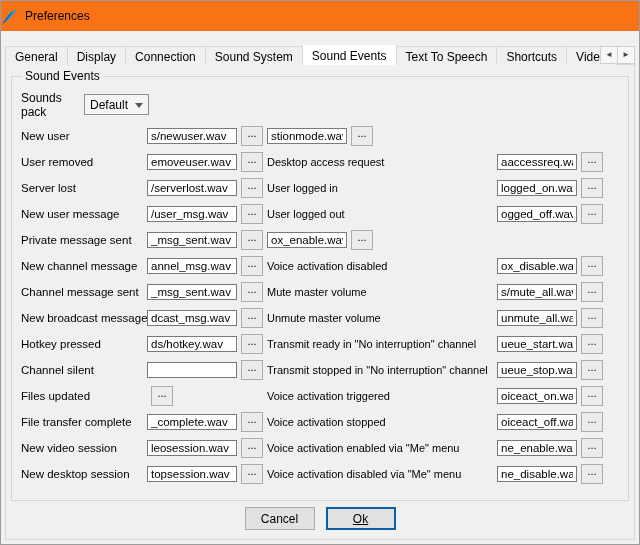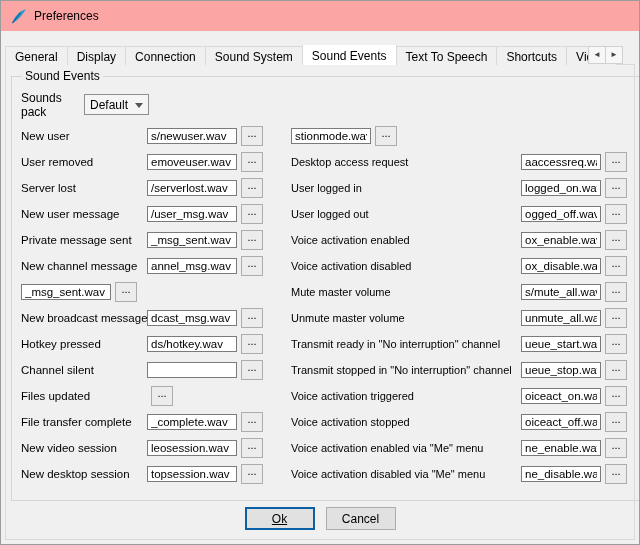--- a/index.html
+++ b/index.html
@@ -12,30 +12,30 @@
   }
   .window {
     width:640px; height:545px;
     border:1px solid #9b9b9b;
     background:#f0f0f0;
     position:relative;
     overflow:hidden;
   }
   
   .titlebar {
-    height:30px; background:#fca5a5;
+    height:30px; background:#f97316;
     display:flex; align-items:center;
-    padding-left:9px; gap:7px;
+    gap:7px;
   }
   .app-icon { width:17px; height:17px; display:inline-block; }
   .title-text { font-size:12px; }
 
   
   .tabbar {
-    position:absolute; left:4px; right:16px; top:44px;
+    position:absolute; left:4px; right:4px; top:44px;
     height:20px; display:flex; align-items:flex-end;
     white-space:nowrap; overflow:hidden; z-index:3;
   }
   .tab {
     height:19px; padding:3px 9px 2px;
     background:#f0f0f0;
     border:1px solid #d9d9d9;
     border-bottom:none;
     font-size:12px;
     cursor:default;
@@ -85,21 +85,21 @@
   }
   .combo .chev {
     position:absolute; right:5px; top:8px;
     width:0; height:0;
     border-left:4px solid transparent;
     border-right:4px solid transparent;
     border-top:5px solid #555;
   }
 
   
-  .cols { display:flex; gap:24px; }
+  .cols { display:flex; gap:0; }
   .col { flex:0 0 auto; }
   .col.left  { width:246px; }
   .col.right { width:340px; }
   .row { display:flex; align-items:center; height:20px; margin-bottom:6px; }
   .col.left  .lbl { width:126px; font-size:11.5px; overflow:hidden; white-space:nowrap; }
   .col.right .lbl { width:230px; font-size:11px;  overflow:hidden; white-space:nowrap; }
   input.txt {
     height:16px; border:1px solid #7a7a7a; background:#fff;
     font-family:"Liberation Sans", sans-serif; font-size:11.5px;
     padding:1px 3px; outline:none;
@@ -199,20 +199,21 @@
               <span class="lbl">Private message sent</span>
               <input type="text" class="txt" value="_msg_sent.wav" style="">
               <button class="browse">...</button>
             </div>
             <div class="row">
               <span class="lbl">New channel message</span>
               <input type="text" class="txt" value="annel_msg.wav" style="">
               <button class="browse">...</button>
             </div>
             <div class="row">
+              <span class="lbl">Channel message sent</span>
               <input type="text" class="txt" value="_msg_sent.wav" style="">
               <button class="browse">...</button>
             </div>
             <div class="row">
               <span class="lbl">New broadcast message</span>
               <input type="text" class="txt" value="dcast_msg.wav" style="">
               <button class="browse">...</button>
             </div>
             <div class="row">
               <span class="lbl">Hotkey pressed</span>
@@ -258,21 +259,20 @@
               <span class="lbl">User logged in</span>
               <input type="text" class="txt" value="logged_on.wav" style="">
               <button class="browse">...</button>
             </div>
             <div class="row">
               <span class="lbl">User logged out</span>
               <input type="text" class="txt" value="ogged_off.wav" style="">
               <button class="browse">...</button>
             </div>
             <div class="row">
-              <span class="lbl">Voice activation enabled</span>
               <input type="text" class="txt" value="ox_enable.wav" style="">
               <button class="browse">...</button>
             </div>
             <div class="row">
               <span class="lbl">Voice activation disabled</span>
               <input type="text" class="txt" value="ox_disable.wav" style="">
               <button class="browse">...</button>
             </div>
             <div class="row">
               <span class="lbl">Mute master volume</span>
@@ -312,18 +312,18 @@
             <div class="row">
               <span class="lbl">Voice activation disabled via "Me" menu</span>
               <input type="text" class="txt" value="ne_disable.wav" style="">
               <button class="browse">...</button>
             </div>
           </div>
       </div>
     </fieldset>
 
     <div class="footer">
+      <button class="btn">Cancel</button>
       <button class="btn default">Ok</button>
-      <button class="btn">Cancel</button>
     </div>
 
   </div>
 </div>
 
 </body></html>

